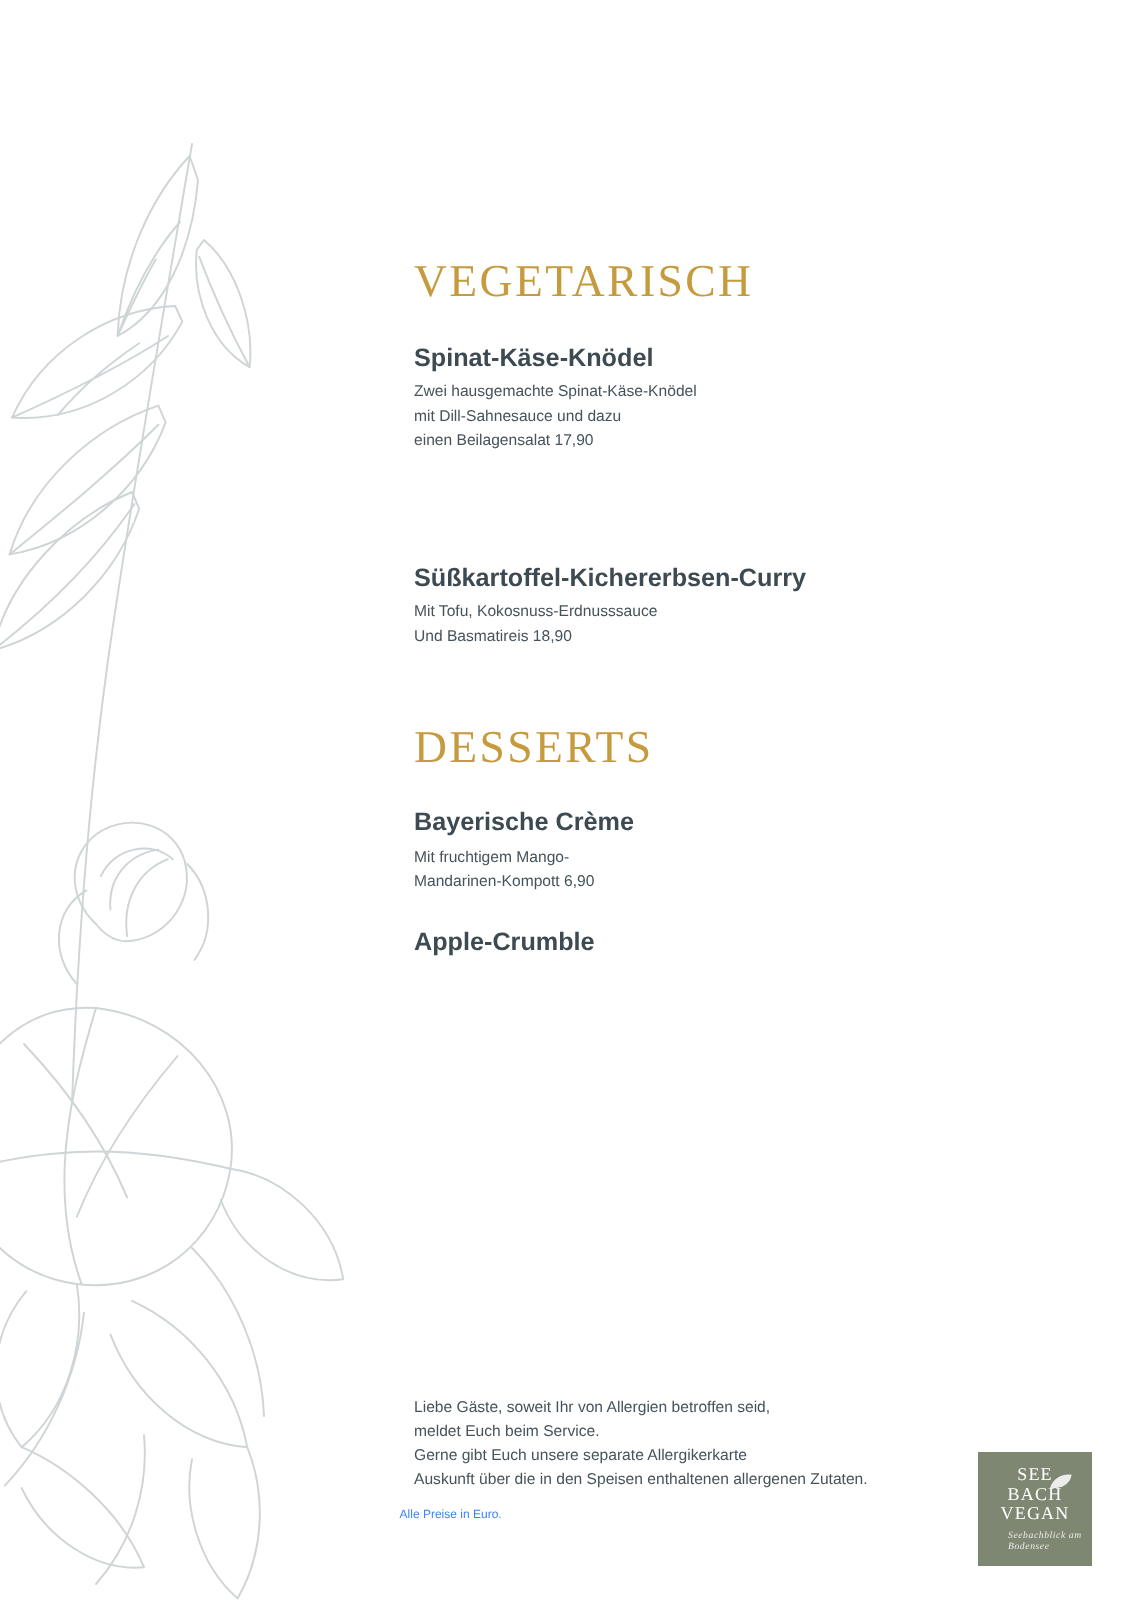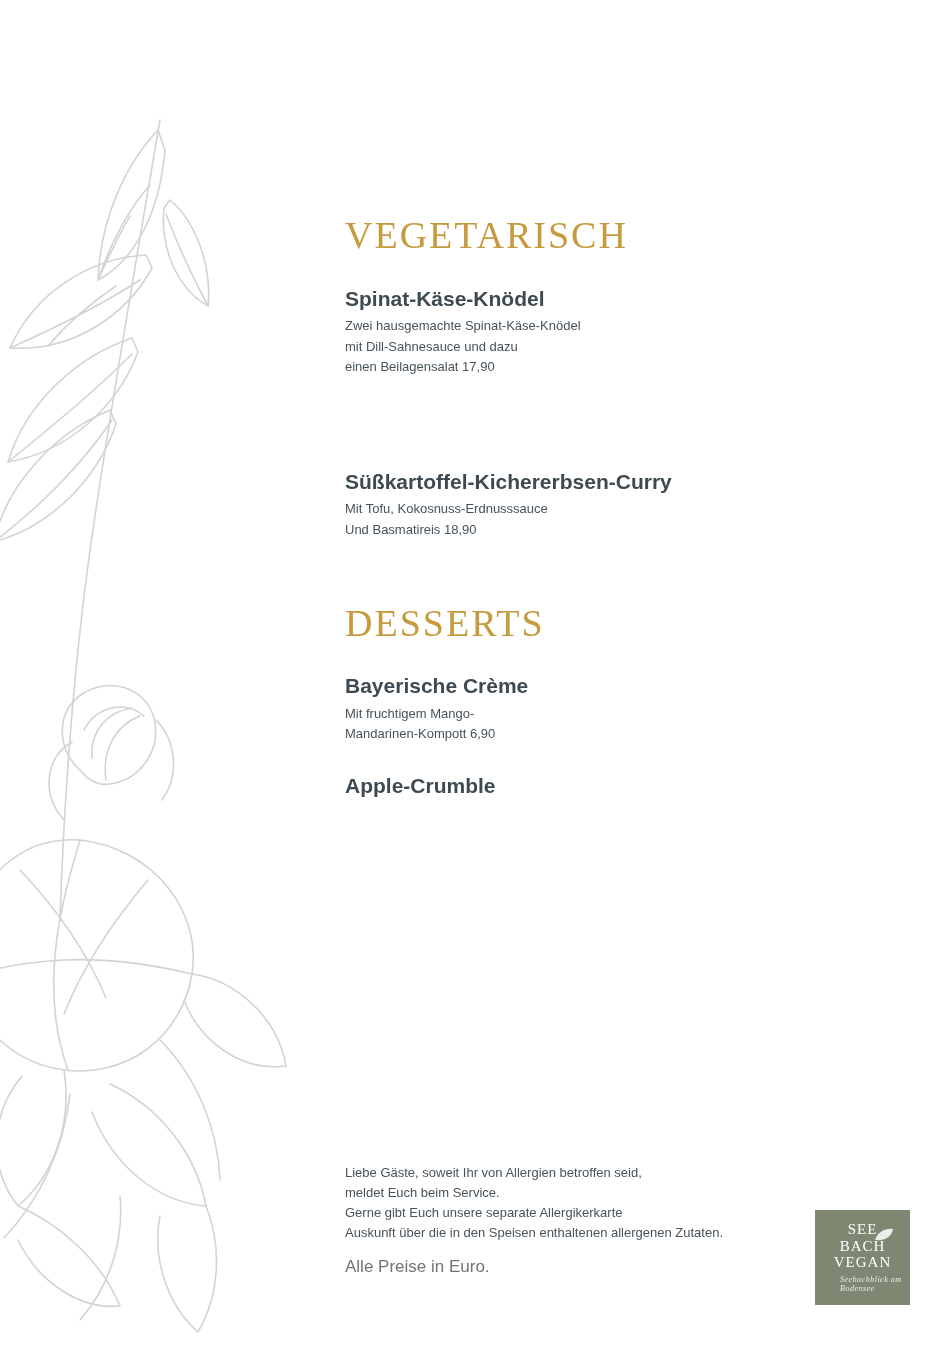--- a/index.html
+++ b/index.html
@@ -84,24 +84,24 @@
     left: 345px;
     top: 1163px;
     width: 520px;
     font-size: 13px;
     line-height: 1.55;
     color: #46535b;
     white-space: pre-line;
   }
   .notes-prices {
     position: absolute;
-    left: 345px;
+    left: 333px;
     top: 1257px;
-    font-size: 17px;
-    color: #737373;
+    font-size: 10px;
+    color: #3b82f6;
   }
 
   
   .logo {
     position: absolute;
     left: 815px;
     top: 1210px;
     width: 95px;
     height: 95px;
     background: #7d8771;

